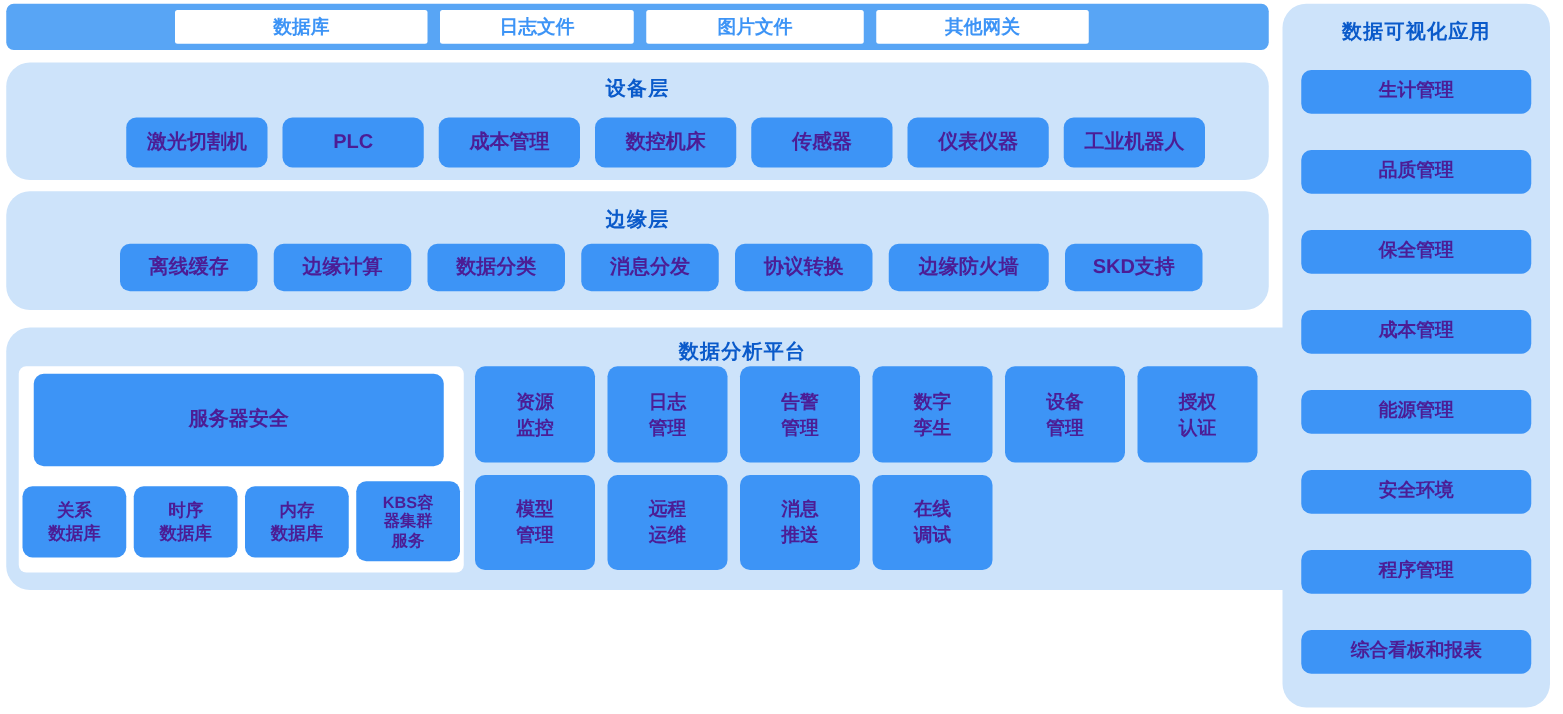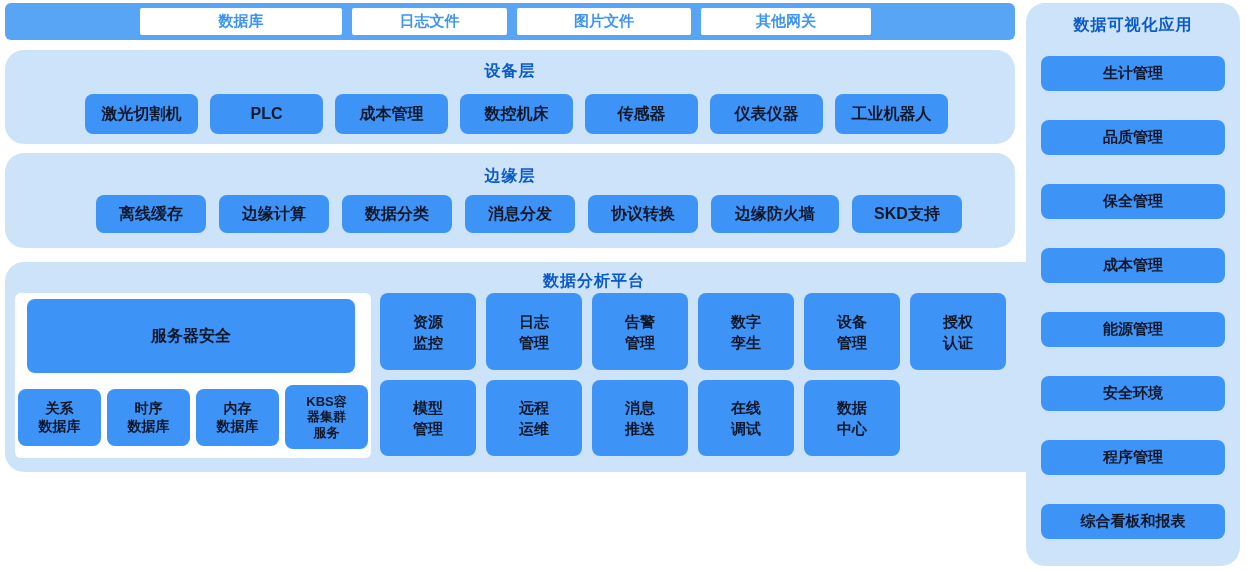--- a/index.html
+++ b/index.html
@@ -22,21 +22,21 @@
     border-radius: 19px;
   }
   .layer-title {
     text-align: center;
     color: #0a5aca;
     font-size: 16px;
     letter-spacing: 1px;
   }
   .btn {
     background: #3d94f6;
-    color: #0f172a;
+    color: #4c1d95;
     border-radius: 8px;
     display: flex;
     align-items: center;
     justify-content: center;
     text-align: center;
     font-size: 16px;
     font-weight: bold;
     white-space: pre-line;
     cursor: pointer;
     line-height: 1.25;
@@ -64,21 +64,21 @@
     cursor: pointer;
   }
   .gw-w1 { width: 202px; }
   .gw-w2 { width: 155px; }
   .gw-w3 { width: 174px; }
   .gw-w4 { width: 170px; }
   
   #device-layer { left: 5px; top: 50px; width: 1010px; height: 94px; }
   #device-layer .layer-title { padding-top: 11px; }
   #device-layer .row {
-    position: absolute; left: 80px; top: 44px;
+    position: absolute; left: 96px; top: 44px;
     display: flex; gap: 12px;
   }
   #device-layer .btn { width: 113px; height: 40px; }
 
   #edge-layer { left: 5px; top: 153px; width: 1010px; height: 95px; }
   #edge-layer .layer-title { padding-top: 13px; }
   #edge-layer .row {
     position: absolute; left: 91px; top: 42px;
     display: flex; gap: 13px;
   }
@@ -221,22 +221,20 @@
       <div class="btn">授权
 认证</div>
       <div class="btn">模型
 管理</div>
       <div class="btn">远程
 运维</div>
       <div class="btn">消息
 推送</div>
       <div class="btn">在线
 调试</div>
-      <div class="btn">数据
-中心</div>
     </div>
   </div>
 
 
   <div id="sidebar" class="panel">
     <div class="layer-title">数据可视化应用</div>
     <div class="btn first">生计管理</div>
     <div class="btn">品质管理</div>
     <div class="btn">保全管理</div>
     <div class="btn">成本管理</div>

